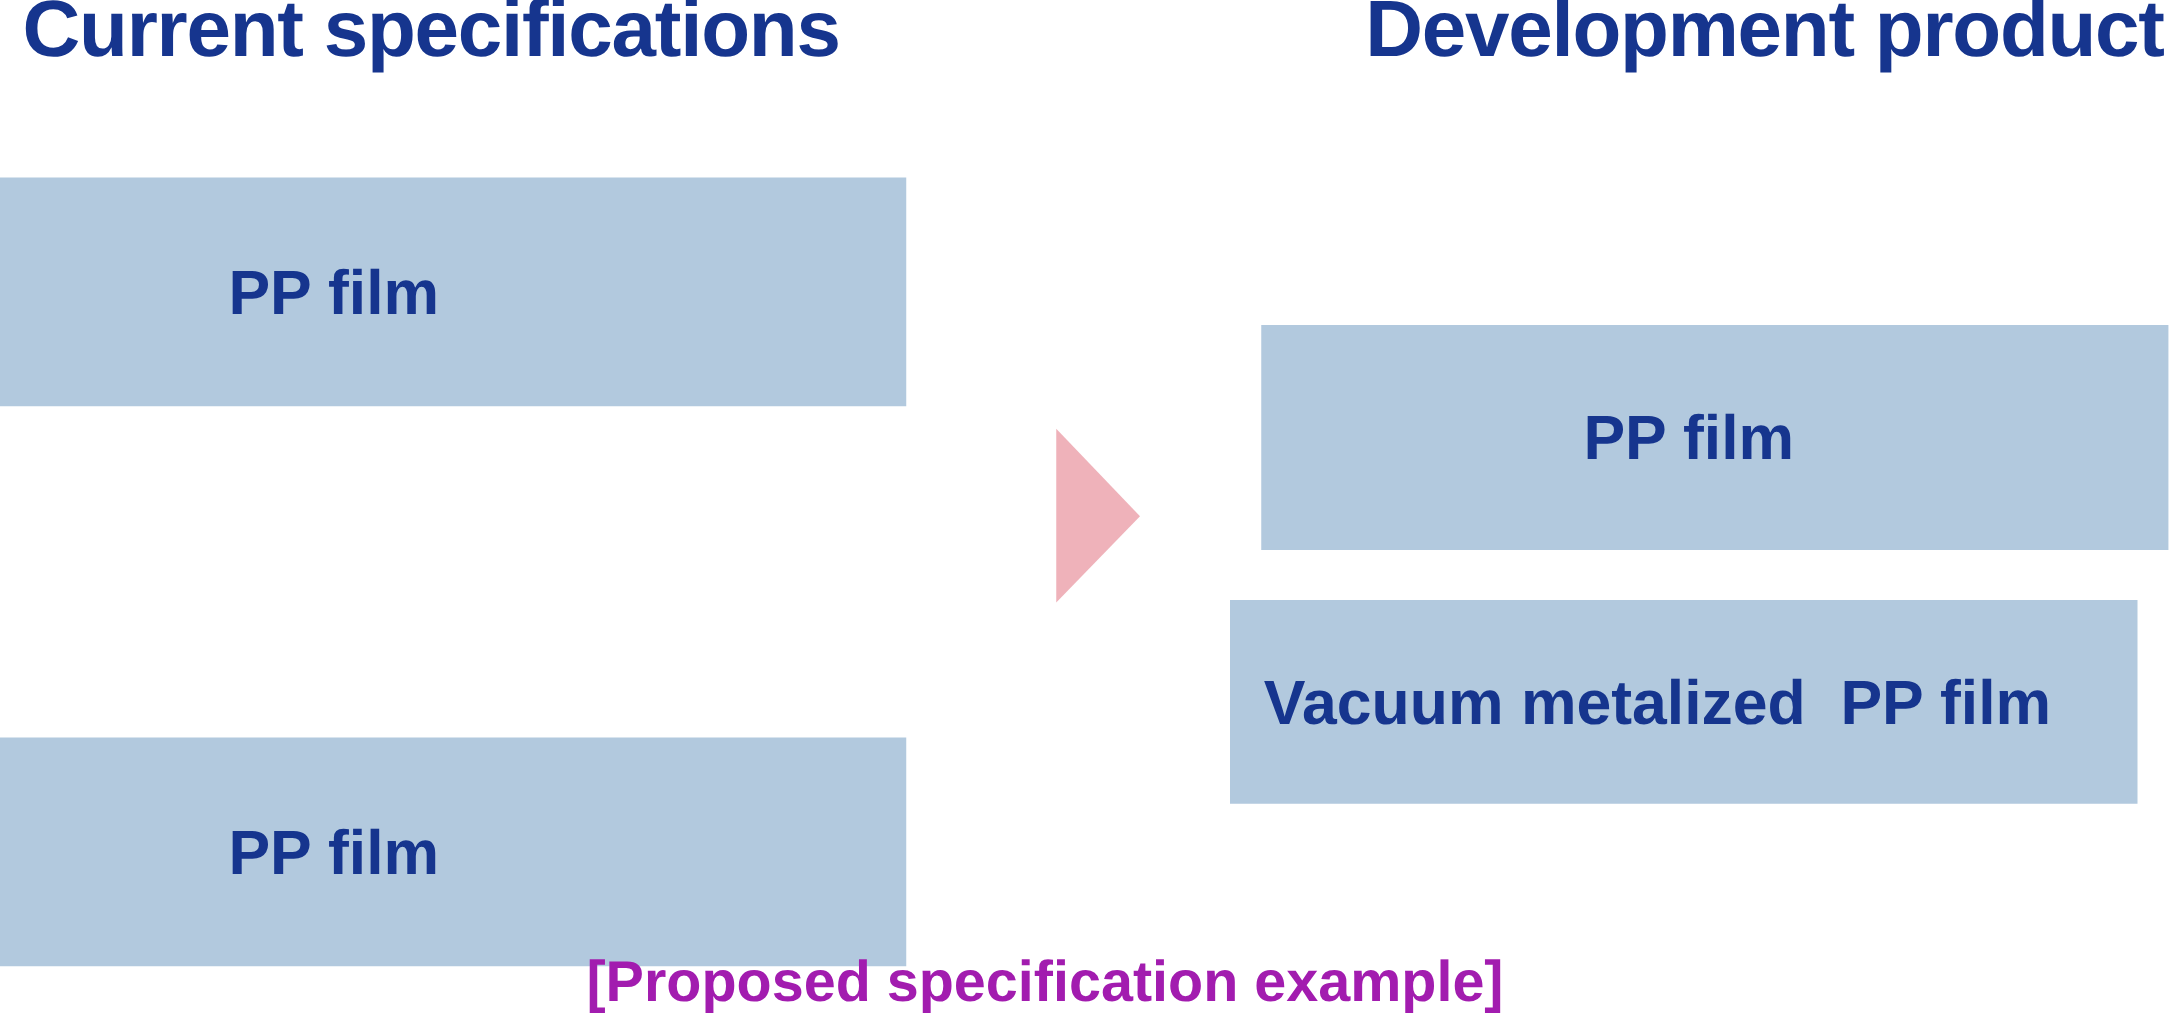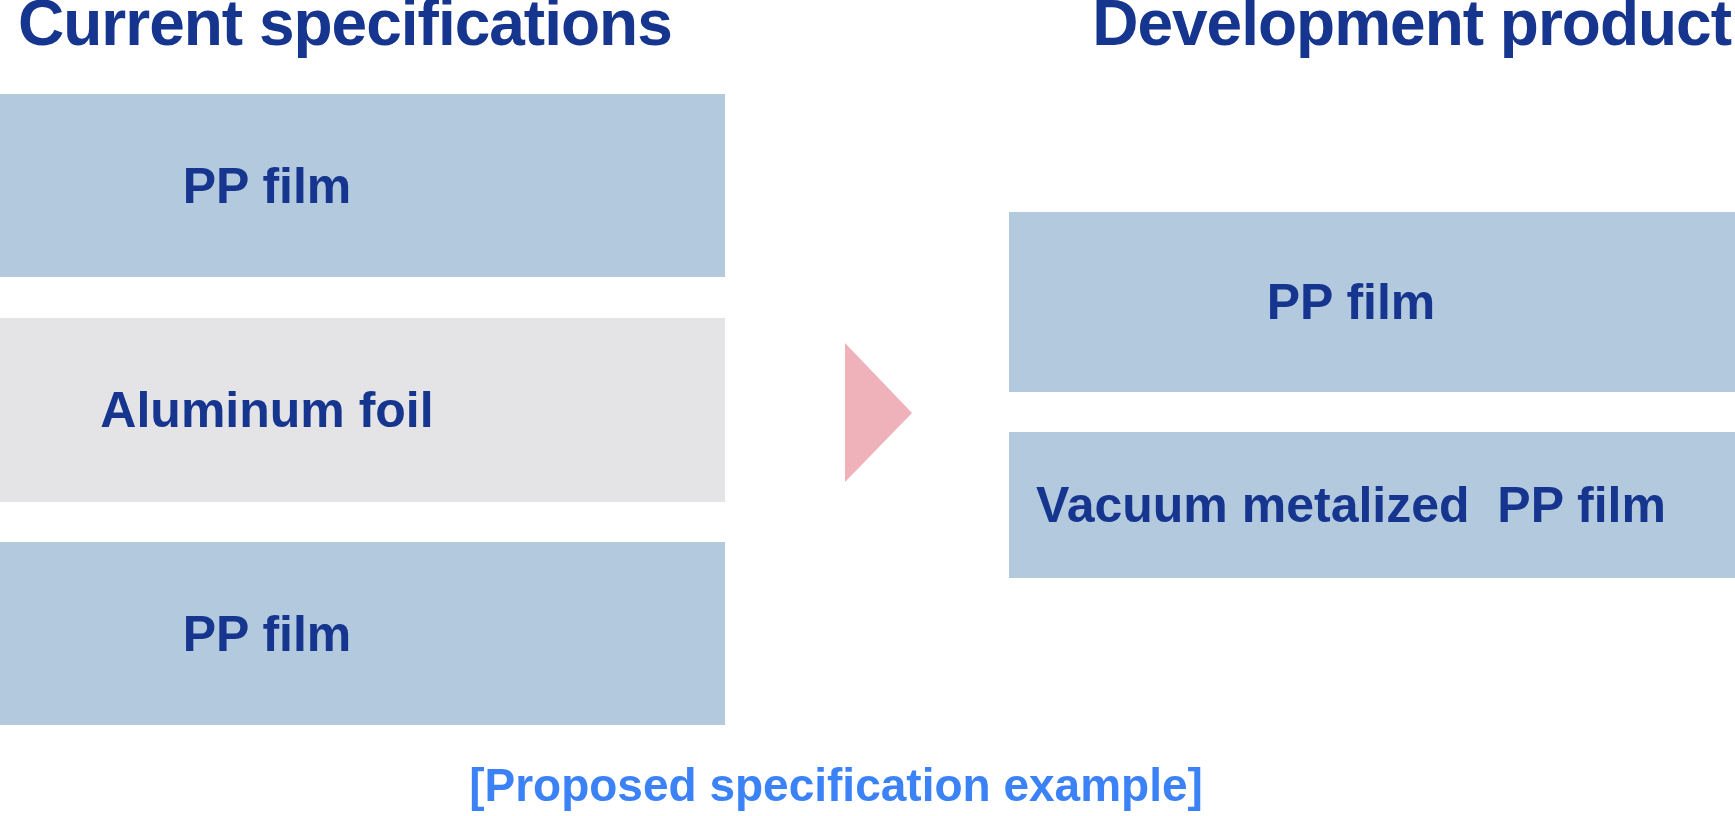--- a/index.html
+++ b/index.html
@@ -26,79 +26,77 @@
     line-height: 1.0;
     letter-spacing: -1px;
     color: #16358e;
     white-space: nowrap;
   }
   .title-left { left: 18px; }
   .title-right { right: 4px; }
   .layer-box {
     position: absolute;
     box-sizing: border-box;
+    margin-top: 48px;
   }
   .layer-box.pp { background: #b2c9de; }
   .layer-box.aluminum { background: #e4e4e6; }
   .layer-label {
     position: absolute;
     top: 50%;
     transform: translate(-50%, -50%);
     font-size: 50px;
     color: #16358e;
     white-space: pre;
   }
   
   .lbox1 { left: 0; top: 94px;  width: 725px; height: 183px; }
   .lbox2 { left: 0; top: 318px; width: 725px; height: 184px; }
   .lbox3 { left: 0; top: 542px; width: 725px; height: 183px; }
   .lbox1 .layer-label, .lbox2 .layer-label, .lbox3 .layer-label { left: 267px; }
   
   .rbox1 { left: 1009px; top: 212px; width: 726px; height: 180px; }
-  .rbox2 { left: 1009px; top: 432px; width: 726px; height: 146px; }
+  .rbox2 { left: 984px; top: 432px; width: 726px; height: 163px; }
   .rbox1 .layer-label, .rbox2 .layer-label { left: 342px; }
   
   .arrow-triangle {
     position: absolute;
     left: 845px;
     top: 343px;
     width: 0;
     height: 0;
     border-top: 70px solid transparent;
     border-bottom: 69px solid transparent;
     border-left: 67px solid #efb2ba;
   }
   .caption {
     position: absolute;
     left: 0;
     right: 63px;
     top: 762px;
     text-align: center;
     font-size: 46px;
     line-height: 1.0;
-    color: #3b82f6;
+    color: #a21caf;
     white-space: nowrap;
   }
 </style>
 </head>
 <body>
 
 <div class="stage">
 
   <div class="title title-left">Current specifications</div>
 
   <div class="title title-right">Development product</div>
 
   <div class="layer-box pp lbox1">
     <span class="layer-label">PP film</span>
   </div>
 
-  <div class="layer-box aluminum lbox2">
-    <span class="layer-label">Aluminum foil</span>
-  </div>
 
   <div class="layer-box pp lbox3">
     <span class="layer-label">PP film</span>
   </div>
 
   <div class="arrow-triangle"></div>
 
   <div class="layer-box pp rbox1">
     <span class="layer-label">PP film</span>
   </div>

